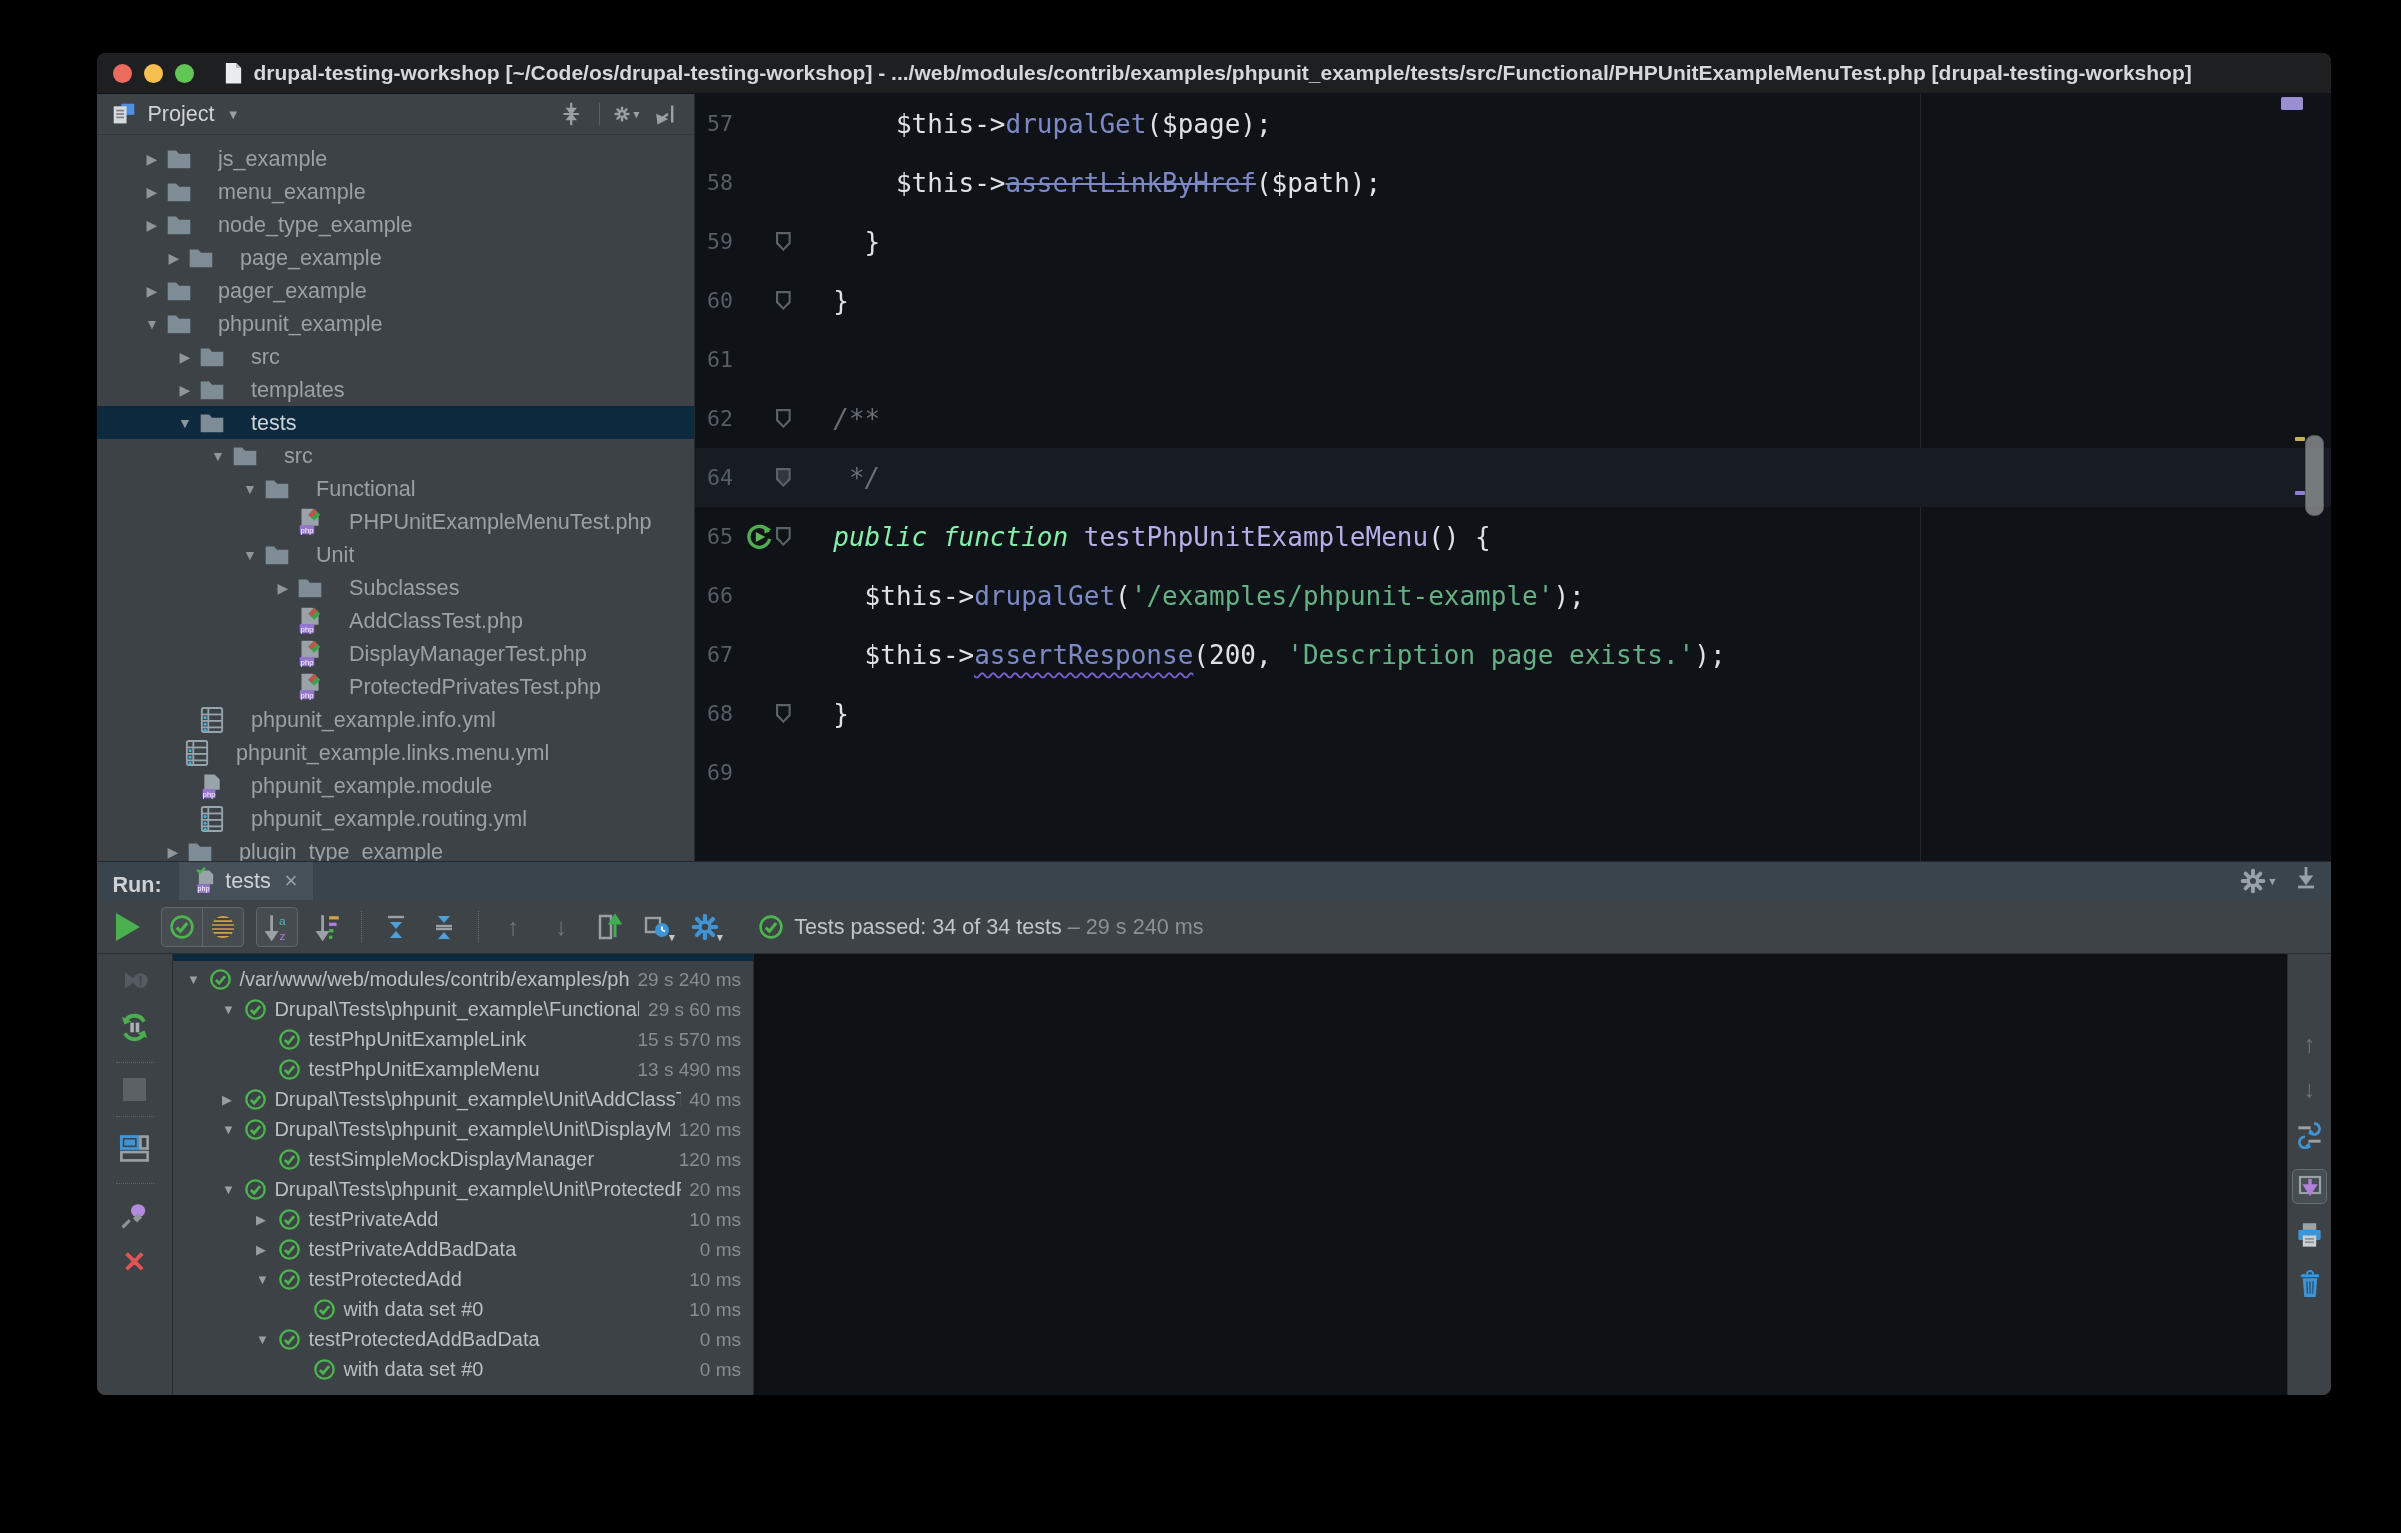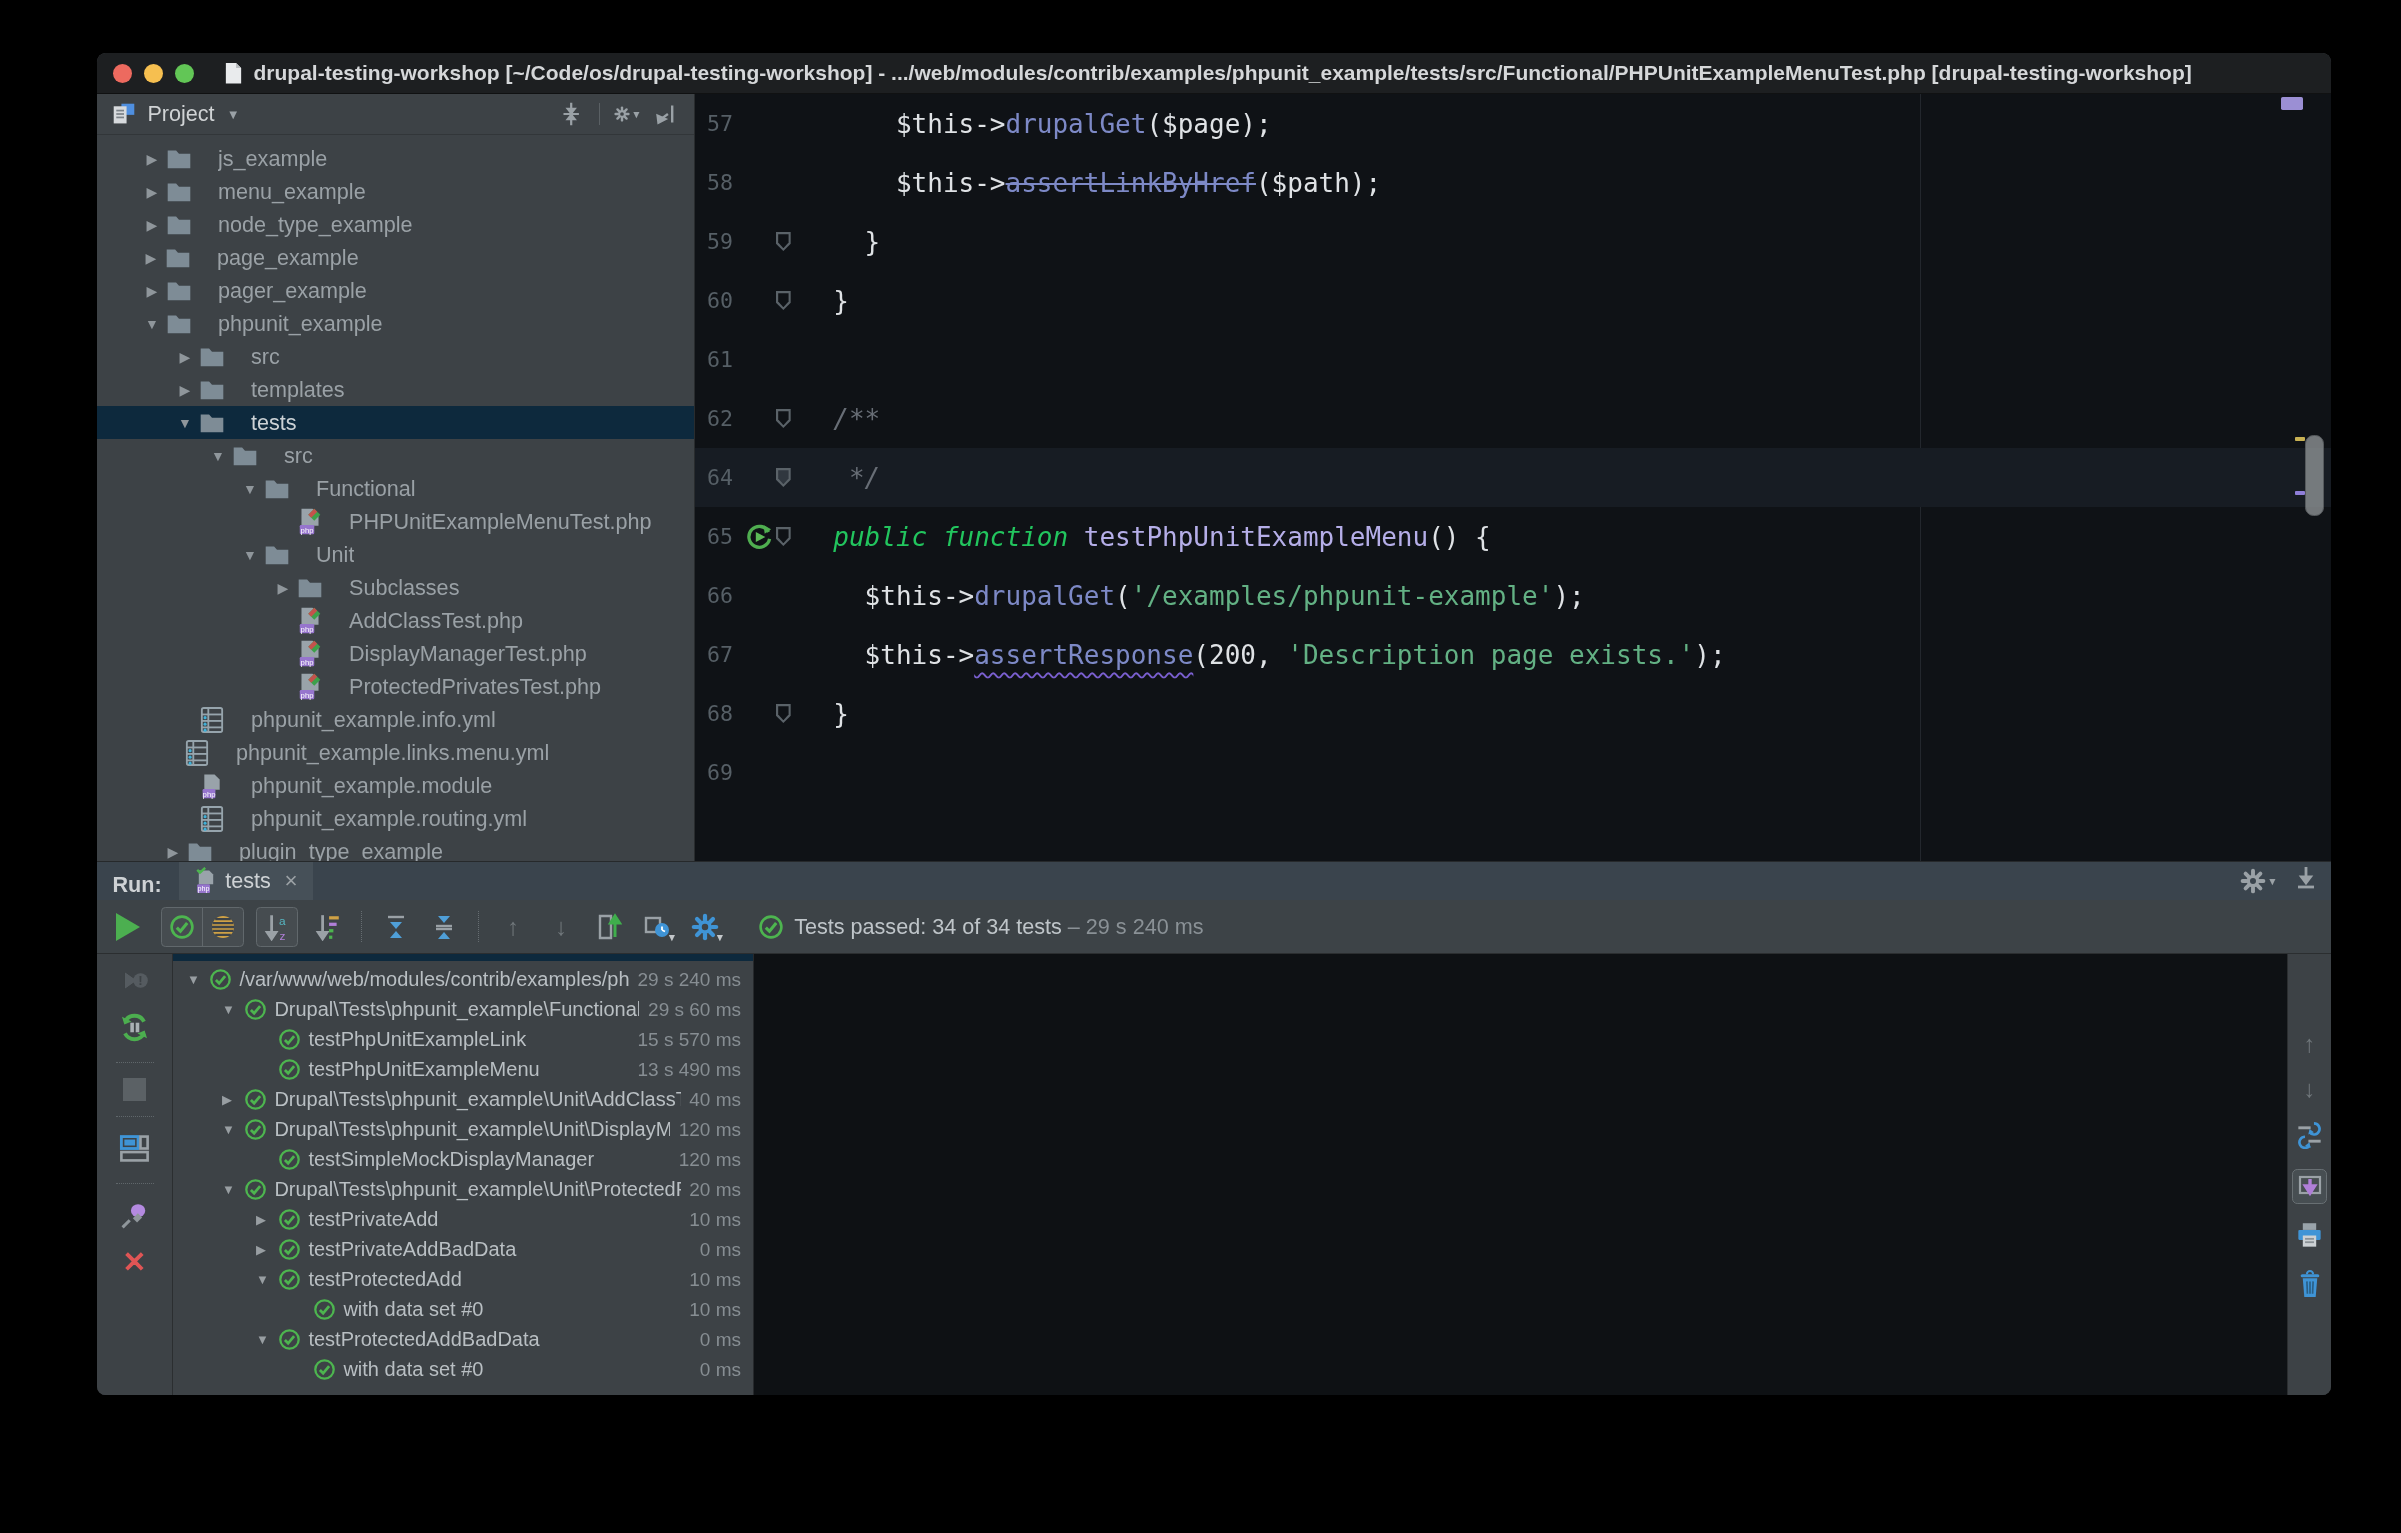--- a/index.html
+++ b/index.html
@@ -43,21 +43,21 @@
     background:#5a6268;clip-path:polygon(0 0,100% 0,100% 62%,50% 100%,0 62%);}
   .marker::after{content:"";position:absolute;left:2.2px;top:2.2px;width:10.4px;height:14px;
     background:#0f1216;clip-path:polygon(0 0,100% 0,100% 60%,50% 100%,0 60%);}
   .marker.shieldf::after{background:#3a424a;}
   .ln.hl .marker::after{background:#30373f;}
   .runic{position:absolute;left:-5.2px;top:50%;margin-top:-14px;}
   .ln-code{white-space:pre;}
   .tok.method,.tok.methodstrike,.tok.methodsquiggle{color:#7d89c6;}
   .tok.methodstrike{text-decoration:line-through;text-decoration-thickness:1.7px;}
   .tok.methodsquiggle{text-decoration:underline wavy #7a5fd0;text-decoration-thickness:2.2px;text-underline-offset:7.8px;}
-  .tok.keyword{color:#22c55e;font-style:italic;}
+  .tok.keyword{color:#86efac;font-style:italic;}
   .tok.decl{color:#b5aee8;}
   .tok.string{color:#63b184;}
   .tok.comment{color:#686e76;font-style:italic;}
   .insp-marker{position:absolute;top:2.6px;right:28px;width:22.4px;height:13px;background:#9b8fd4;border-radius:1.7px;}
   .sb-thumb{position:absolute;right:7px;top:341px;width:17px;height:79px;border-radius:8.6px;
     background:rgba(150,153,156,.75);border:0.9px solid #55595c;}
   .sb-tick{position:absolute;right:26px;width:10.4px;height:4.3px;border-radius:0.9px;}
   .sb-tick.y{top:343px;background:#c8b153;}
   .sb-tick.p{top:397px;background:#8f7ed8;}
   
@@ -205,21 +205,21 @@
             <span class="tpad" style="width: 0px;"></span>
             <span class="arrow right"></span>
             <span class="ticon">
               <svg width="26" height="21" viewBox="0 0 16 13">
                 <path d="M1 1.5h5.2l1.8 2H15v9H1z" fill="#7e8c96"></path>
               </svg>
             </span>
 
             <span class="tlabel">node_type_example</span>
           </div>
-          <div class="trow" style="padding-left:42px">
+          <div class="trow" style="padding-left:65px">
             <span class="tpad" style="width: 0px;"></span>
             <span class="arrow right"></span>
             <span class="ticon">
               <svg width="26" height="21" viewBox="0 0 16 13">
                 <path d="M1 1.5h5.2l1.8 2H15v9H1z" fill="#7e8c96"></path>
               </svg>
             </span>
 
             <span class="tlabel">page_example</span>
           </div>

